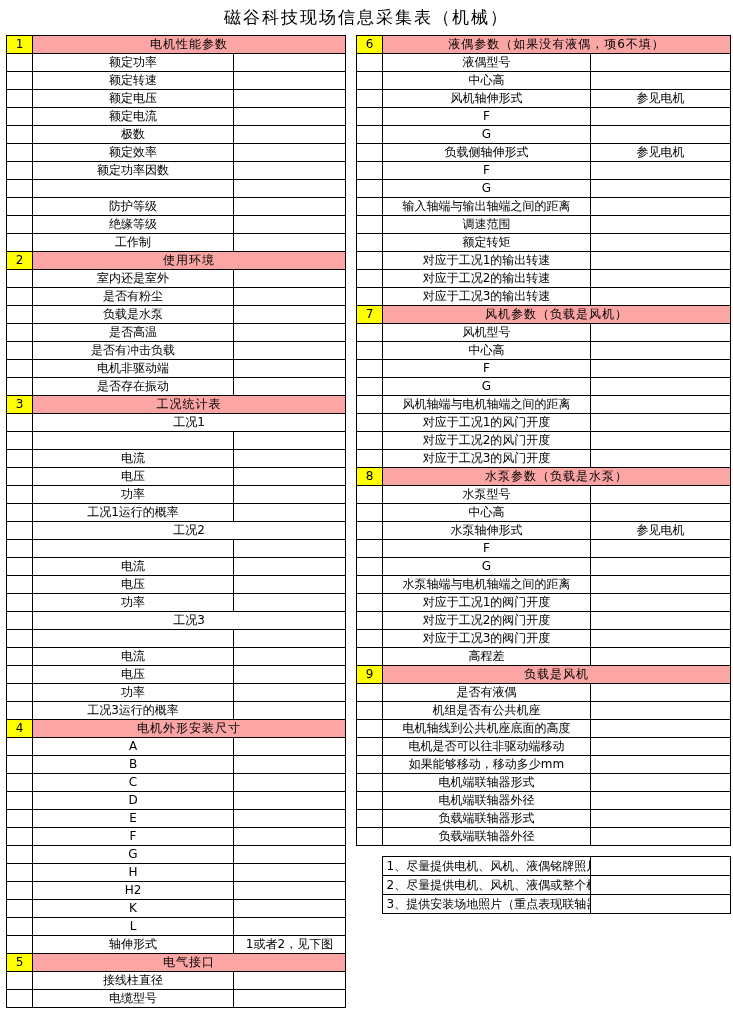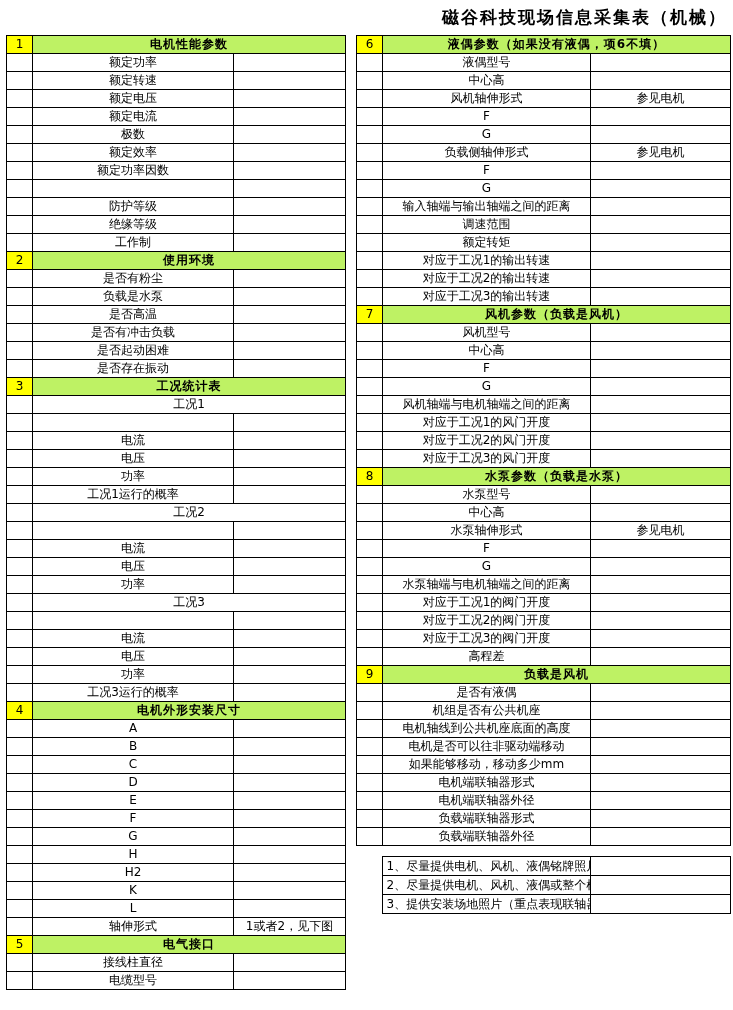--- a/index.html
+++ b/index.html
@@ -5,23 +5,23 @@
   html,body{margin:0;padding:0;background:#ffffff;}
   body{
     width:733px;height:1010px;
     font-family:"DejaVu Sans","Liberation Sans",sans-serif;
     font-size:12px;
     color:#000;
     -webkit-font-smoothing:antialiased;
   }
   .page{position:relative;width:733px;height:1010px;box-sizing:border-box;padding:4px 6px 0 6px;}
   .title{
-    text-align:right;
+    text-align:center;
     font-size:17px;
-    font-weight:bold;
+    font-weight:normal;
     letter-spacing:2px;
     padding:2px 0 6px 0;
     font-family:"DejaVu Sans","Liberation Sans",sans-serif;
   }
   .cols{display:flex;gap:10px;align-items:flex-start;}
   .col{flex:0 0 auto;}
   .col-left{width:340px;}
   .col-right{width:375px;}
   table{border-collapse:collapse;width:100%;table-layout:fixed;}
   td{
@@ -31,21 +31,21 @@
     font-size:12px;
     padding:0 2px;
     text-align:center;
     vertical-align:middle;
     overflow:hidden;
     white-space:nowrap;
   }
   .numcell{width:26px;background:#ffff00;font-weight:normal;}
   .lbl{}
   .val{width:110px;}
-  .hdr{background:#bef264;font-weight:bold;letter-spacing:1px;}
+  .hdr{background:#fca5a5;font-weight:normal;letter-spacing:1px;}
   .blank{}
   .rightcol td.numcell{width:26px;}
   .rightcol td.val{width:140px;}
   .note td{text-align:left;padding-left:4px;border:1px solid #000;height:18px;}
   .note .nv{width:140px;}
   .empty-spacer{border:none !important;height:10px;}
   .noborder{border:none !important;}
 </style>
 </head>
 <body>
@@ -124,41 +124,46 @@
               <td class="lbl">工作制</td>
               <td class="val"></td>
             </tr>
 
           <tr>
             <td class="numcell">2</td>
             <td class="hdr" colspan="2">使用环境</td>
           </tr>
           <tr>
               <td class="blank"></td>
+              <td class="lbl">室内还是室外</td>
+              <td class="val"></td>
+            </tr>
+          <tr>
+              <td class="blank"></td>
               <td class="lbl">是否有粉尘</td>
               <td class="val"></td>
             </tr>
           <tr>
               <td class="blank"></td>
               <td class="lbl">负载是水泵</td>
               <td class="val"></td>
             </tr>
           <tr>
               <td class="blank"></td>
               <td class="lbl">是否高温</td>
               <td class="val"></td>
             </tr>
           <tr>
               <td class="blank"></td>
               <td class="lbl">是否有冲击负载</td>
               <td class="val"></td>
             </tr>
           <tr>
               <td class="blank"></td>
-              <td class="lbl">是否起动困难</td>
+              <td class="lbl">电机非驱动端</td>
               <td class="val"></td>
             </tr>
           <tr>
               <td class="blank"></td>
               <td class="lbl">是否存在振动</td>
               <td class="val"></td>
             </tr>
 
           <tr>
             <td class="numcell">3</td>

